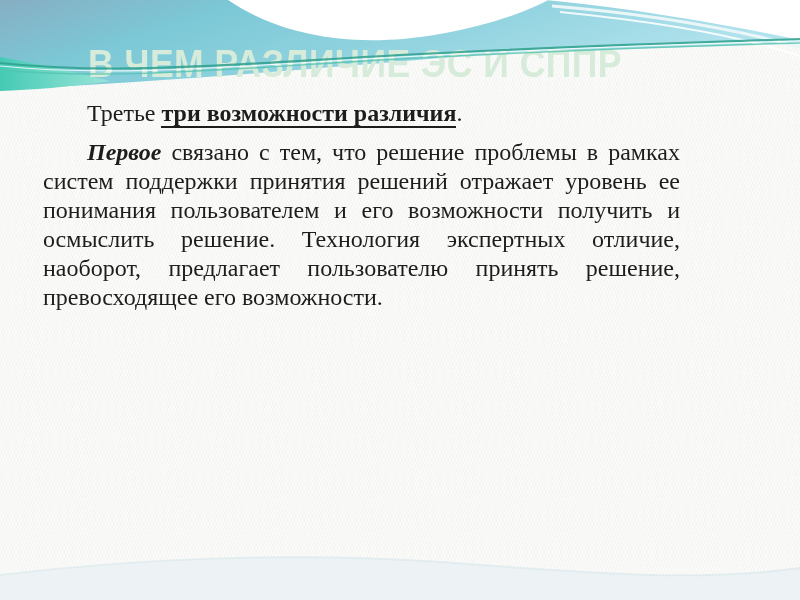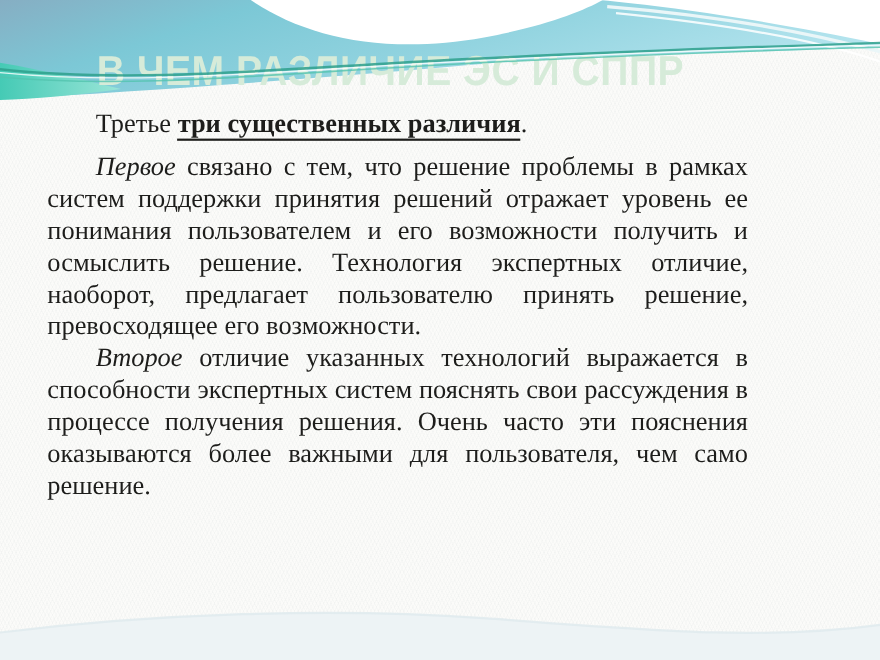--- a/index.html
+++ b/index.html
@@ -12,21 +12,21 @@
     font-family:"Liberation Serif", serif;
   }
   .decor-top{position:absolute;top:0;left:0;}
   .decor-bottom{position:absolute;bottom:0;left:0;}
   .content{
     position:absolute;left:43px;top:99px;width:637px;
     color:#1d1d1b;font-size:24px;line-height:29px;text-align:justify;
   }
   .content p{margin:0;text-indent:44px;}
   .content p.intro{margin-bottom:10px;}
-  .lead{font-weight:normal;font-style:italic;}
+  .lead{font-weight:bold;font-style:italic;}
   .emph{font-weight:bold;border-bottom:2px solid #1d1d1b;}
   .slide-title-text{
     font-family:"Liberation Sans", sans-serif;
     font-weight:bold;
     letter-spacing:.5px;
   }
 </style>
 </head>
 <body>
 
@@ -55,24 +55,23 @@
   <path d="M560,12 C660,22 742,36 800,56" stroke="#ffffff" stroke-width="2" fill="none" opacity="0.85"></path>
 
   <text class="slide-title-text" x="88" y="77" font-size="38" fill="#d6ebd9" textLength="534" lengthAdjust="spacingAndGlyphs">В ЧЕМ РАЗЛИЧИЕ ЭС И СППР</text>
 
   <path d="M0,63 C120,76 250,63 400,55 C550,47 680,43 800,39" stroke="#2ea08c" stroke-width="2.2" fill="none" opacity="0.85"></path>
   <path d="M0,66 C120,78 250,65 400,57 C550,49 680,44 800,41" stroke="#ffffff" stroke-width="1.2" fill="none" opacity="0.8"></path>
   <path d="M0,70 C120,81 250,67 400,59 C550,51 680,46 800,43" stroke="#52c3ae" stroke-width="1.4" fill="none" opacity="0.8"></path>
 </svg>
 
 <div class="content">
-  <p class="intro"><span>Третье </span><span class="emph">три существенных различия</span><span>.</span></p>
+  <p class="intro"><span>Третье </span><span class="emph">три возможности различия</span><span>.</span></p>
 
   <p><span class="lead">Первое</span><span> связано с тем, что решение проблемы в рамках систем поддержки принятия решений отражает уровень ее понимания пользователем и его возможности получить и осмыслить решение. Технология экспертных отличие, наоборот, предлагает пользователю принять решение, превосходящее его возможности.</span></p>
 
-  <p><span class="lead">Второе</span><span> отличие указанных технологий выражается в способности экспертных систем пояснять свои рассуждения в процессе получения решения. Очень часто эти пояснения оказываются более важными для пользователя, чем само решение.</span></p>
 
 </div>
 
 <svg class="decor-bottom" width="800" height="70" viewBox="0 0 800 70" aria-hidden="true">
   <path d="M0,70 V45 C140,28 300,22 440,32 C580,42 690,53 800,38 V70 Z" fill="#edf3f5"></path>
   <path d="M0,45 C140,28 300,22 440,32 C580,42 690,53 800,38" stroke="#dfeaee" stroke-width="2" fill="none" opacity="0.8"></path>
 </svg>
 
 </body></html>

